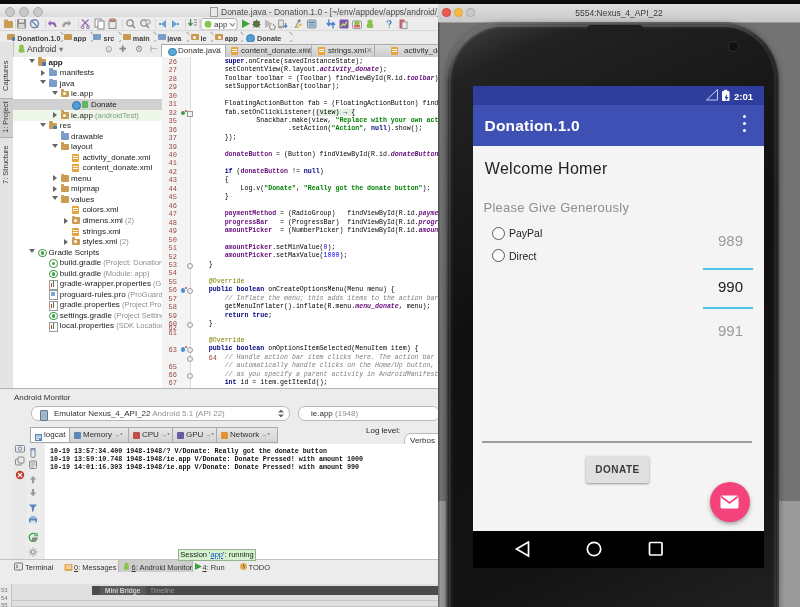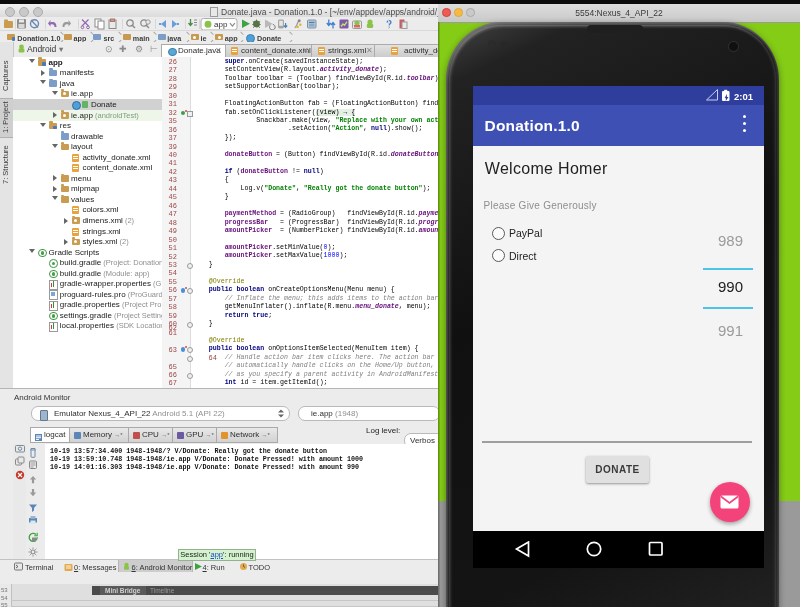--- a/index.html
+++ b/index.html
@@ -54,21 +54,21 @@
   .ddl{position:absolute;top:17px;height:13px;background:#ffffff;border:1px solid #b9b9b9;border-radius:7px;font-size:8px;color:#2e2e2e;line-height:13px;white-space:nowrap;}
   .mtab{position:absolute;top:38px;height:14px;border:1px solid #a9a9a9;background:linear-gradient(#e8e8e8,#d2d2d2);font-size:8px;color:#2e2e2e;line-height:13px;white-space:nowrap;}
   .mtab.sel{background:#fdfdfd;}
   #logarea{left:45px;top:55px;width:393px;height:115px;background:#ffffff;}
   .logline{position:absolute;left:5px;font-family:"Liberation Mono",monospace;font-size:6.7px;color:#111;white-space:pre;font-weight:bold;}
   #lcol1{left:13px;top:55px;width:13px;height:115px;background:#e9e9e9;}
   #lcol2{left:26px;top:55px;width:19px;height:115px;background:#ececec;border-right:1px solid #c9c9c9;}
   #toolwin{left:0;top:555px;width:438px;height:12px;background:#ececec;border-top:1px solid #c2c2c2;font-size:7.5px;color:#333;}
   #statusbar{left:0;top:567px;width:438px;height:13px;background:#ececec;border-top:1px solid #c2c2c2;font-size:7.5px;color:#333;}
   #tooltip{left:178px;top:544.5px;width:76px;height:10px;background:#d3f2cd;border:1px solid #94b28f;font-size:7.5px;color:#222;line-height:9.5px;text-align:center;white-space:nowrap;}
-  #emu{left:438px;top:0px;width:362px;height:501px;background:#84cc16;}
+  #emu{left:438px;top:0px;width:362px;height:501px;background:#737373;}
   #emutitle{left:0;top:3px;width:362px;height:19px;background:linear-gradient(#dedede,#c9c9c9);border-bottom:1px solid #9b9b9b;}
   #emutext{top:5px;width:362px;text-align:center;font-size:8.5px;color:#3a3a3a;}
   #phone{left:8px;top:22px;width:333px;height:640px;border-radius:56px/58px;background:linear-gradient(155deg,#444 0%,#222 8%,#101010 40%,#141414 75%,#262626 100%);box-shadow:inset 2px 3px 3px rgba(255,255,255,0.3), inset -2px -1px 3px rgba(255,255,255,0.16), 0 2px 6px rgba(0,0,0,0.4);}
   #phone:before{content:"";position:absolute;left:3px;top:3px;right:3px;bottom:3px;border-radius:53px/55px;box-shadow:inset 1.5px 2px 3px rgba(255,255,255,0.18), inset -1.5px 0 3px rgba(255,255,255,0.10);}
   #screen{position:absolute;left:26.5px;top:63.5px;width:291px;height:482px;background:#f4f4f4;overflow:hidden;}
   #sbar{left:0;top:0;width:291px;height:19px;background:#2f3e9d;}
   #abar{left:0;top:19px;width:291px;height:41.5px;background:#3e50b4;}
   #navbar{left:0;top:445.5px;width:291px;height:36.5px;background:#000;}
   .pickernum{position:absolute;width:40px;text-align:right;font-size:15px;color:#9b9b9b;}
   .cyand{position:absolute;left:230.4px;width:50px;height:2.2px;background:#4ec3e8;}
@@ -662,21 +662,21 @@
               <rect x="19.2" y="0.8" width="3" height="1.6" fill="#fff"></rect>
               <path d="M19.7 9 l2.2 -4 v3 h1.6 l-2.7 4 v-3 Z" fill="#2f3e9d"></path>
               <text x="29" y="10.5" font-size="9.5" font-weight="bold" font-family="Liberation Sans" fill="#fff">2:01</text>
             </svg>
           </div>
           <div class="abs" id="abar">
             <div class="abs" style="left:12px;top:12.3px;font-size:15.5px;font-weight:bold;color:#fff;letter-spacing:0.2px;">Donation.1.0</div>
             <div class="abs" style="left:270px;top:10px;width:3.6px;height:3.6px;border-radius:50%;background:#fff;box-shadow:0 7px 0 #fff, 0 14px 0 #fff;"></div>
           </div>
           <div class="abs" style="left:12.3px;top:74.8px;font-size:16px;letter-spacing:0.3px;color:#212121;">Welcome Homer</div>
-          <div class="abs" style="left:11px;top:114.6px;font-size:10px;letter-spacing:0.25px;color:#8e8e8e;">Please Give Generously</div>
+          <div class="abs" style="left:11px;top:114.6px;font-size:13px;letter-spacing:0.25px;color:#8e8e8e;">Please Give Generously</div>
           <div class="abs" style="left:19px;top:141px;width:11px;height:11px;border-radius:50%;border:1.6px solid #595959;background:#fbfbfb;"></div>
           <div class="abs" style="left:36.5px;top:141.5px;font-size:10.5px;color:#212121;">PayPal</div>
           <div class="abs" style="left:19px;top:163.5px;width:11px;height:11px;border-radius:50%;border:1.6px solid #595959;background:#fbfbfb;"></div>
           <div class="abs" style="left:36.5px;top:164px;font-size:10.5px;color:#212121;">Direct</div>
           <div class="pickernum" style="left:230.5px;top:146.1px;">989</div>
           <div class="cyand" style="top:182px;"></div>
           <div class="pickernum" style="left:230.5px;top:192.1px;color:#1c1c1c;">990</div>
           <div class="cyand" style="top:221px;"></div>
           <div class="pickernum" style="left:230.5px;top:236.1px;">991</div>
           <div class="abs" style="left:9.7px;top:355.5px;width:270px;height:1.6px;background:#9e9e9e;"></div>

